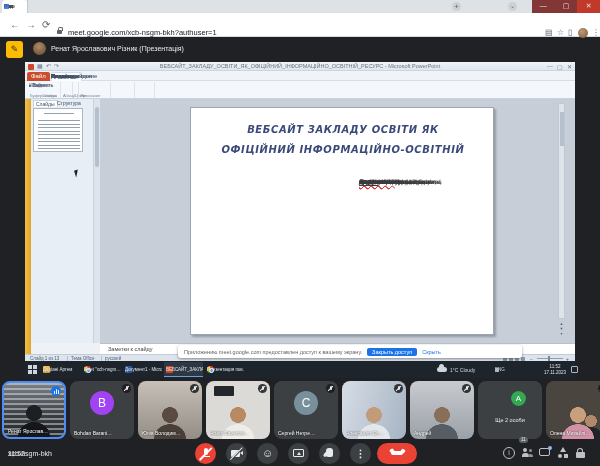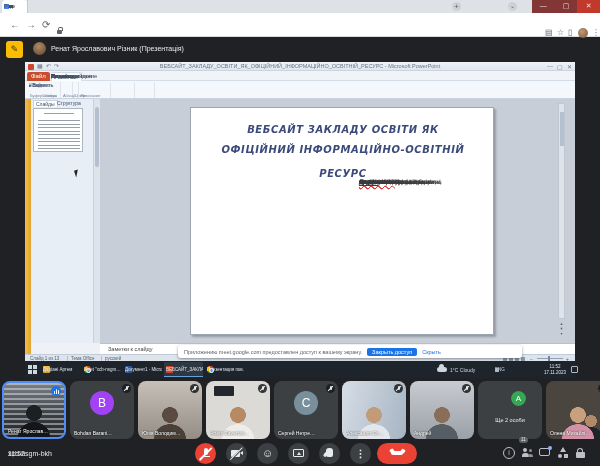--- a/index.html
+++ b/index.html
@@ -303,20 +303,21 @@
       <span>▢</span>
       <span class="wclose">✕</span>
     </div>
   </div>
 
   <div id="toolbar">
     <span class="navic" style="left:10px">←</span>
     <span class="navic" style="left:26px">→</span>
     <span class="navic" style="left:42px">⟳</span>
     <span class="lockic"></span>
+    <span id="url">meet.google.com/xcb-nsgm-bkh?authuser=1</span>
     <span class="tbric" style="left:545px">▤</span>
     <span class="tbric" style="left:557px">☆</span>
     <span class="tbric" style="left:568px">▯</span>
     <span id="tbavatar"></span>
     <span class="tbric" style="left:592px">⋮</span>
   </div>
 
   <div id="jamicon">✎</div>
   <div id="presAvatar"></div>
   <div id="presName">Ренат Ярославович Різник (Презентація)</div>
@@ -449,21 +450,20 @@
             </div>
           </div>
         </div>
     </div>
     <div id="pscroll"></div>
 
     <div id="slidepane">
       <div id="slide">
         <div class="sl-title" style="top:16px">ВЕБСАЙТ ЗАКЛАДУ ОСВІТИ ЯК</div>
         <div class="sl-title" style="top:36px">ОФІЦІЙНИЙ ІНФОРМАЦІЙНО-ОСВІТНІЙ</div>
-        <div class="sl-title" style="top:60px">РЕСУРС</div>
         <div id="slidebody">
             <div class="line">
               <span class="bld">Виконав:</span>
               <span class=""> студент ІІ курсу,</span>
             </div>
             <div class="line">
               <span class="">групи УЕ22М</span>
             </div>
             <div class="line">
               <span class="">спеціальності 011 Освітні,</span>

